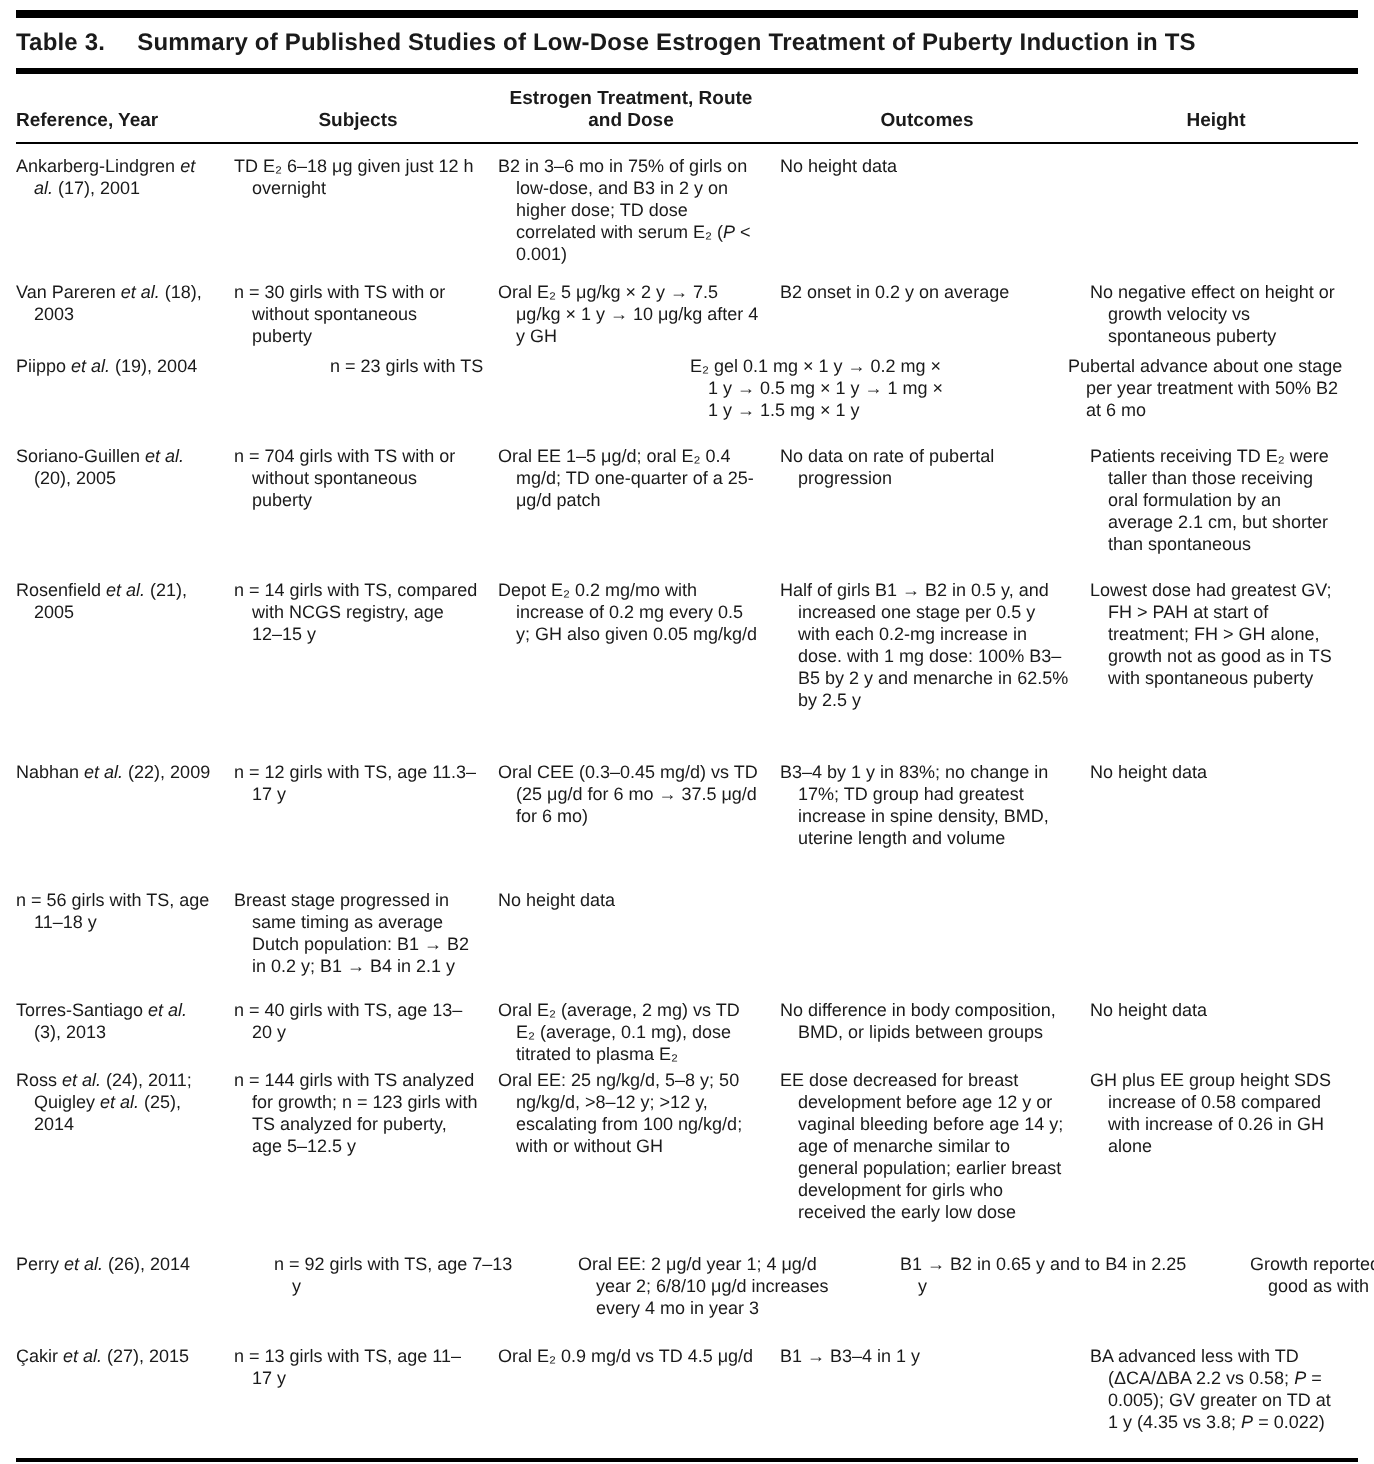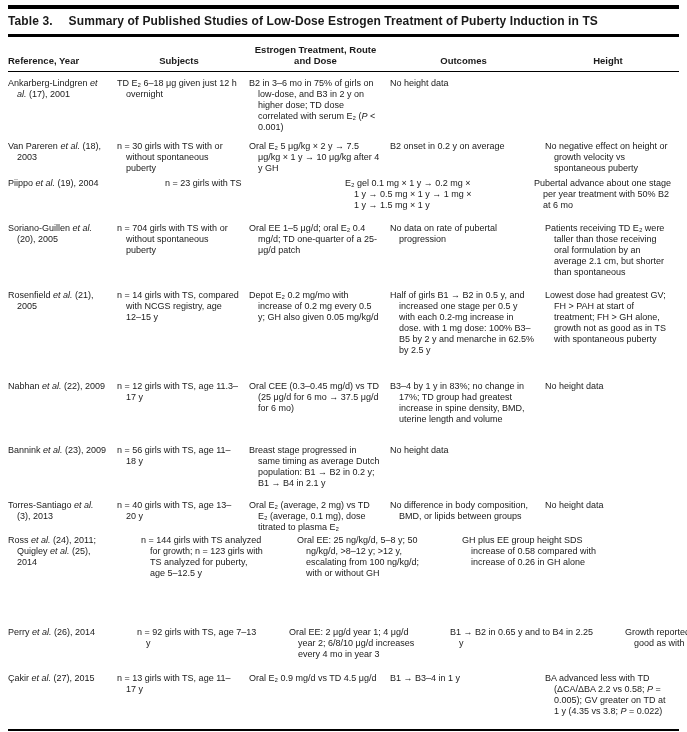--- a/index.html
+++ b/index.html
@@ -30,21 +30,21 @@
   .tbody{padding-top:4px;}
   .tr{padding-top:2px;box-sizing:border-box;}
   .tr:nth-child(1){min-height:63px;}
   .tr:nth-child(2){min-height:37px;}
   .tr:nth-child(3){min-height:45px;gap:48px;}
   .tr:nth-child(4){min-height:67px;}
   .tr:nth-child(5){min-height:91px;}
   .tr:nth-child(6){min-height:64px;}
   .tr:nth-child(7){min-height:55px;}
   .tr:nth-child(8){min-height:33px;}
-  .tr:nth-child(9){min-height:92px;gap:24px;}
+  .tr:nth-child(9){min-height:92px;}
   .tr:nth-child(10){min-height:46px;gap:20px;}
   .tr:nth-child(11){min-height:58px;}
   .td{
     font-size:9px;line-height:11px;
     padding:0 10px 0 0;box-sizing:border-box;
     letter-spacing:0px;
   }
   .td p{margin:0;padding-left:9px;text-indent:-9px;}
   .td i{font-style:italic;}
 </style>
@@ -172,23 +172,20 @@
     <div class="td">
           <p>B3–4 by 1 y in 83%; no change in 17%; TD group had greatest increase in spine density, BMD, uterine length and volume</p>
         </div>
     <div class="td">
           <p>No height data</p>
         </div>
   </div>
 
   <div class="grid tr">
     <div class="td">
-          <p>Bannink <i>et al.</i> (23), 2009</p>
-        </div>
-    <div class="td">
           <p>n = 56 girls with TS, age 11–18 y</p>
         </div>
     <div class="td">
           <p>Breast stage progressed in same timing as average Dutch population: B1 → B2 in 0.2 y; B1 → B4 in 2.1 y</p>
         </div>
     <div class="td">
           <p>No height data</p>
         </div>
   </div>
 
@@ -214,20 +211,23 @@
     <div class="td">
           <p>Ross <i>et al.</i> (24), 2011; Quigley <i>et al.</i> (25), 2014</p>
         </div>
     <div class="td">
           <p>n = 144 girls with TS analyzed for growth; n = 123 girls with TS analyzed for puberty, age 5–12.5 y</p>
         </div>
     <div class="td">
           <p>Oral EE: 25 ng/kg/d, 5–8 y; 50 ng/kg/d, &gt;8–12 y; &gt;12 y, escalating from 100 ng/kg/d; with or without GH</p>
         </div>
     <div class="td">
+          <p>EE dose decreased for breast development before age 12 y or vaginal bleeding before age 14 y; age of menarche similar to general population; earlier breast development for girls who received the early low dose</p>
+        </div>
+    <div class="td">
           <p>GH plus EE group height SDS increase of 0.58 compared with increase of 0.26 in GH alone</p>
         </div>
   </div>
 
   <div class="grid tr">
     <div class="td">
           <p>Perry <i>et al.</i> (26), 2014</p>
         </div>
     <div class="td">
           <p>n = 92 girls with TS, age 7–13 y</p>

